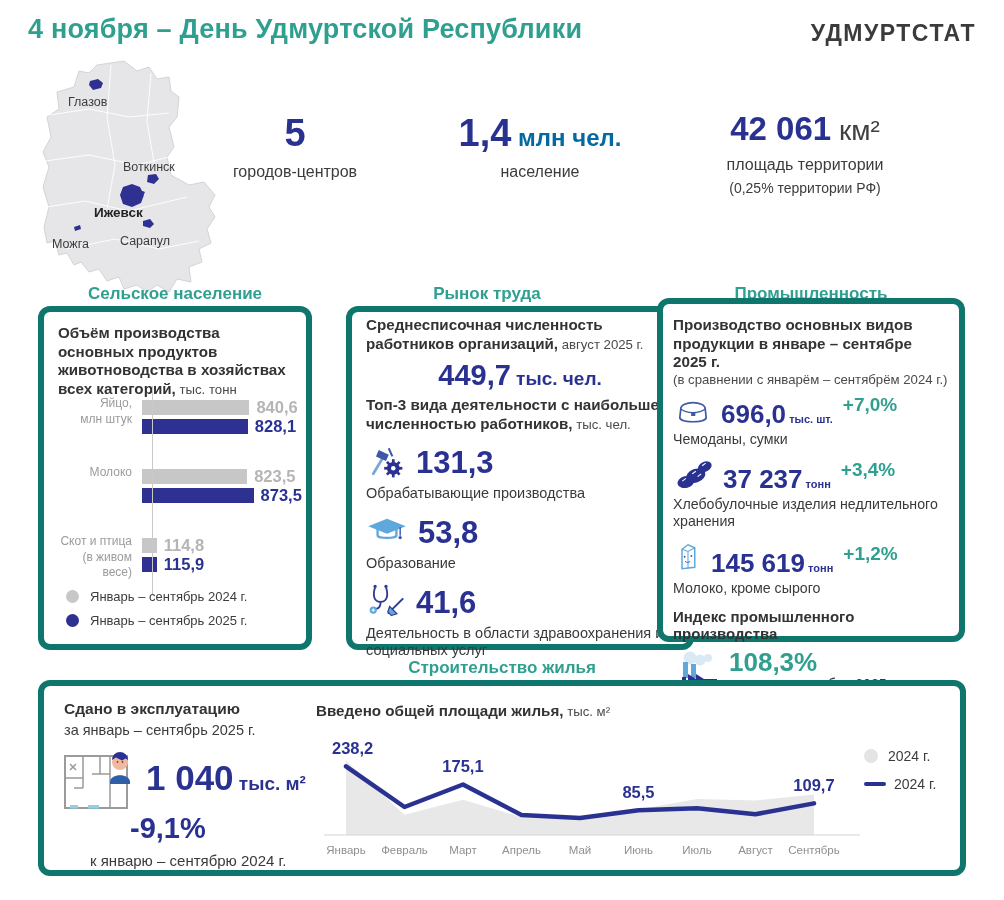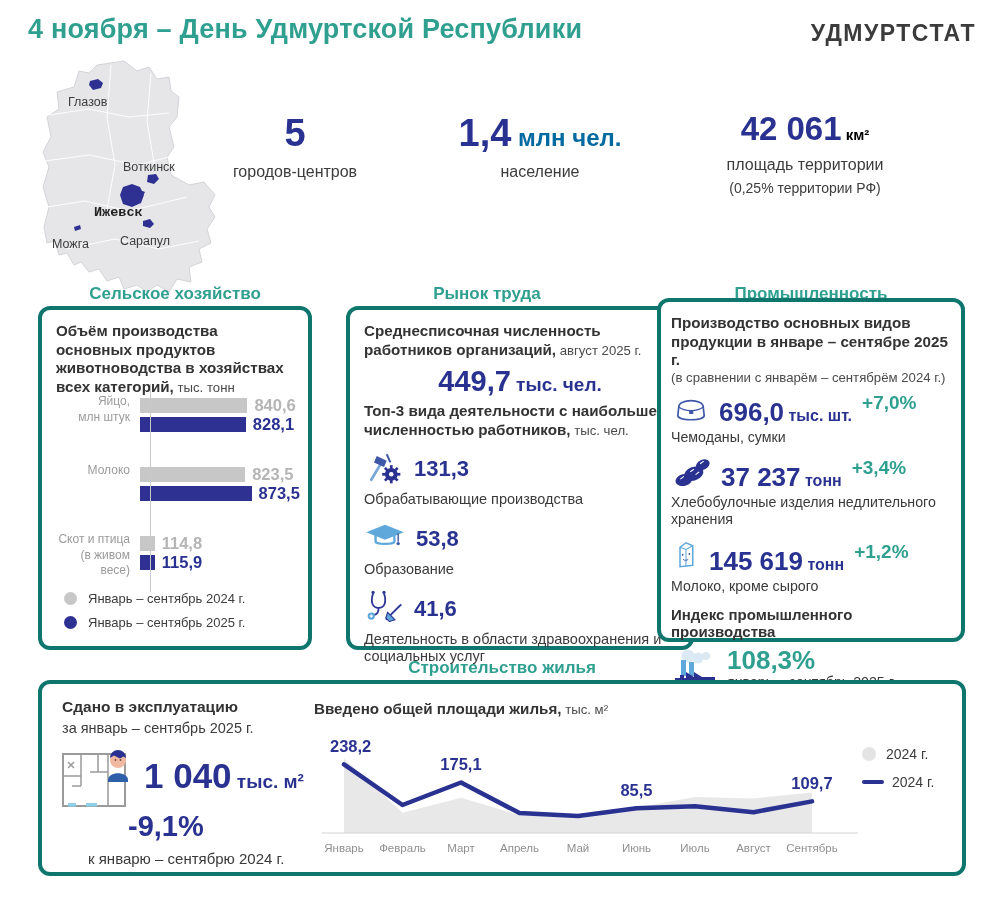--- a/index.html
+++ b/index.html
@@ -14,33 +14,33 @@
   
   .stat{position:absolute;text-align:center;}
   .stat-value{font-weight:bold;color:#2a3291;}
   .stat1{left:230px;top:112px;width:130px;}
   .stat1 .stat-value{font-size:38px;}
   .stat2{left:420px;top:112px;width:240px;}
   .stat2 .stat-value{font-size:38px;}
   .stat2 .stat-unit{font-size:24px;font-weight:bold;color:#0369a1;}
   .stat3{left:690px;top:110px;width:230px;}
   .stat3 .stat-value{font-size:33px;}
-  .stat3 .stat-unit{font-size:15px;font-weight:bold;color:#000000;}
+  .stat3 .stat-unit{font-size:28px;font-weight:normal;color:#404040;}
   .stat-label{font-size:16px;color:#3c3c3c;margin-top:8px;}
   .stat-note{font-size:14px;color:#3c3c3c;margin-top:6px;}
   
   .sec-h{position:absolute;font-size:17px;font-weight:bold;color:#2f9f8f;text-align:center;}
   .sec-agri{left:38px;width:274px;top:284px;}
   .sec-labor{left:341px;width:292px;top:284px;}
   .sec-industry{left:657px;width:308px;top:284px;}
   .sec-housing{left:0;width:1004px;top:658px;}
   
-  .card{position:absolute;border:4px solid #0f766e;border-radius:12px;background:#fff;box-sizing:border-box;}
+  .card{position:absolute;border:6px solid #0f766e;border-radius:12px;background:#fff;box-sizing:border-box;}
   .card-agri{left:38px;top:306px;width:274px;height:344px;padding:12px 14px;}
-  .card-labor{left:346px;top:306px;width:348px;height:344px;padding:12px 14px;}
+  .card-labor{left:346px;top:306px;width:348px;height:344px;padding:4px 14px;}
   .card-industry{left:657px;top:298px;width:308px;height:344px;padding:12px 10px;}
   .card-housing{left:38px;top:680px;width:928px;height:196px;padding:0;}
   .ct-b{font-size:15.2px;font-weight:bold;color:#333;line-height:1.22;}
   .ct-n{font-size:13.2px;color:#4a4a4a;}
   
   #ag-chart{position:absolute;left:14px;top:84px;width:246px;}
   #ag-chart::before{content:'';position:absolute;left:94px;top:-10px;height:208px;width:1px;background:#c9c9c9;}
   .ag-group{display:flex;align-items:flex-start;margin-bottom:27px;}
   .ag-cat{width:84px;padding-right:10px;text-align:right;font-size:12px;color:#9b9b9b;line-height:1.3;box-sizing:border-box;}
   .ag-barrow{display:flex;align-items:center;height:15px;margin:4px 0;}
@@ -48,27 +48,27 @@
   .ag-val{font-weight:bold;font-size:16.5px;margin-left:7px;white-space:nowrap;}
   .ag-legend{position:absolute;left:22px;bottom:16px;}
   .leg-row{display:flex;align-items:center;margin-top:9px;font-size:13px;color:#3c3c3c;}
   .leg-dot{width:13px;height:13px;border-radius:50%;margin-right:11px;background:#ccc;}
   
   .headline{text-align:center;margin:6px 0 4px;}
   .headline .hv{font-size:29px;font-weight:bold;color:#2a3291;}
   .headline .hu{font-size:19px;font-weight:bold;color:#2a3291;}
   .li{margin-top:9px;}
   .li-row{display:flex;align-items:center;gap:10px;height:42px;}
-  .li-val{font-size:22px;font-weight:bold;color:#2a3291;}
+  .li-val{font-size:31px;font-weight:bold;color:#2a3291;}
   .li-label{font-size:14.5px;color:#3a3a3a;line-height:1.22;margin-top:1px;}
   
   .ii{margin-top:7px;}
   .ii-row{display:flex;align-items:flex-end;gap:8px;}
   .ii-val{font-size:26px;font-weight:bold;color:#2a3291;white-space:nowrap;}
-  .ii-unit{font-size:16px;font-weight:bold;color:#2a3291;}
+  .ii-unit{font-size:11px;font-weight:bold;color:#2a3291;}
   .ii-delta{font-size:19px;font-weight:bold;color:#2f9f8f;position:relative;top:-14px;margin-left:2px;}
   .ii-label{font-size:14.2px;color:#3a3a3a;line-height:1.2;margin-top:1px;}
   .ind-title{font-size:15px;font-weight:bold;color:#333;margin-top:11px;}
   .ind-row{display:flex;gap:8px;margin-top:7px;align-items:flex-start;}
   .ind-val{font-size:26px;font-weight:bold;color:#2f9f8f;line-height:1.05;}
   .ind-note{font-size:14.2px;color:#3a3a3a;line-height:1.25;}
   
   .hs-left{position:absolute;left:20px;top:14px;width:268px;height:170px;}
   .hs-title{position:absolute;left:0;top:0;font-size:15.5px;font-weight:bold;color:#333;}
   .hs-period{position:absolute;left:0;top:22px;font-size:14.5px;color:#3c3c3c;}
@@ -107,40 +107,40 @@
       <g fill="#2e3192">
         <path d="M71 24 l8 -2 5 4 -2 5 -8 2 -4 -5 z"></path>
         <path d="M129 118 l8 -1 3 5 -5 5 -7 -2 z"></path>
         <path d="M104 130 l9 -3 8 3 4 8 -3 8 -9 4 -9 -3 -3 -9 z M121 133 l5 2 -2 4 -4 -2 z"></path>
         <path d="M55 170 l6 -2 1 4 -6 2 z"></path>
         <path d="M124 164 l7 -2 4 5 -4 4 -7 -2 z"></path>
       </g>
     </svg>
     <span class="city" style="left:50px;top:38px;">Глазов</span>
     <span class="city" style="left:105px;top:103px;">Воткинск</span>
-    <span class="city bold" style="left:76px;top:148px;font-family:Liberation Mono, monospace;">Ижевск</span>
+    <span class="city bold" style="left:76px;top:148px;">Ижевск</span>
     <span class="city" style="left:34px;top:180px;">Можга</span>
     <span class="city" style="left:102px;top:177px;">Сарапул</span>
   </div>
 
   <div class="stat stat1">
     <div class="stat-value">5</div>
     <div class="stat-label">городов-центров</div>
   </div>
   <div class="stat stat2">
     <div class="stat-value"><span>1,4</span><span class="stat-unit"> млн чел.</span></div>
     <div class="stat-label">население</div>
   </div>
   <div class="stat stat3">
     <div class="stat-value"><span>42 061</span><span class="stat-unit"> км²</span></div>
     <div class="stat-label">площадь территории</div>
     <div class="stat-note">(0,25% территории РФ)</div>
   </div>
 
-  <div class="sec-h sec-agri">Сельское хозяйство</div>
+  <div class="sec-h sec-agri">Сельское население</div>
   <div class="sec-h sec-labor">Рынок труда</div>
   <div class="sec-h sec-industry">Промышленность</div>
 
   <div class="card card-agri">
     <div><span class="ct-b">Объём производства основных продуктов животноводства в хозяйствах всех категорий,</span><span class="ct-n"> тыс. тонн</span></div>
     <div id="ag-chart">
         <div class="ag-group">
           <div class="ag-cat">Яйцо,<br>млн штук</div>
           <div>
             <div class="ag-barrow">

